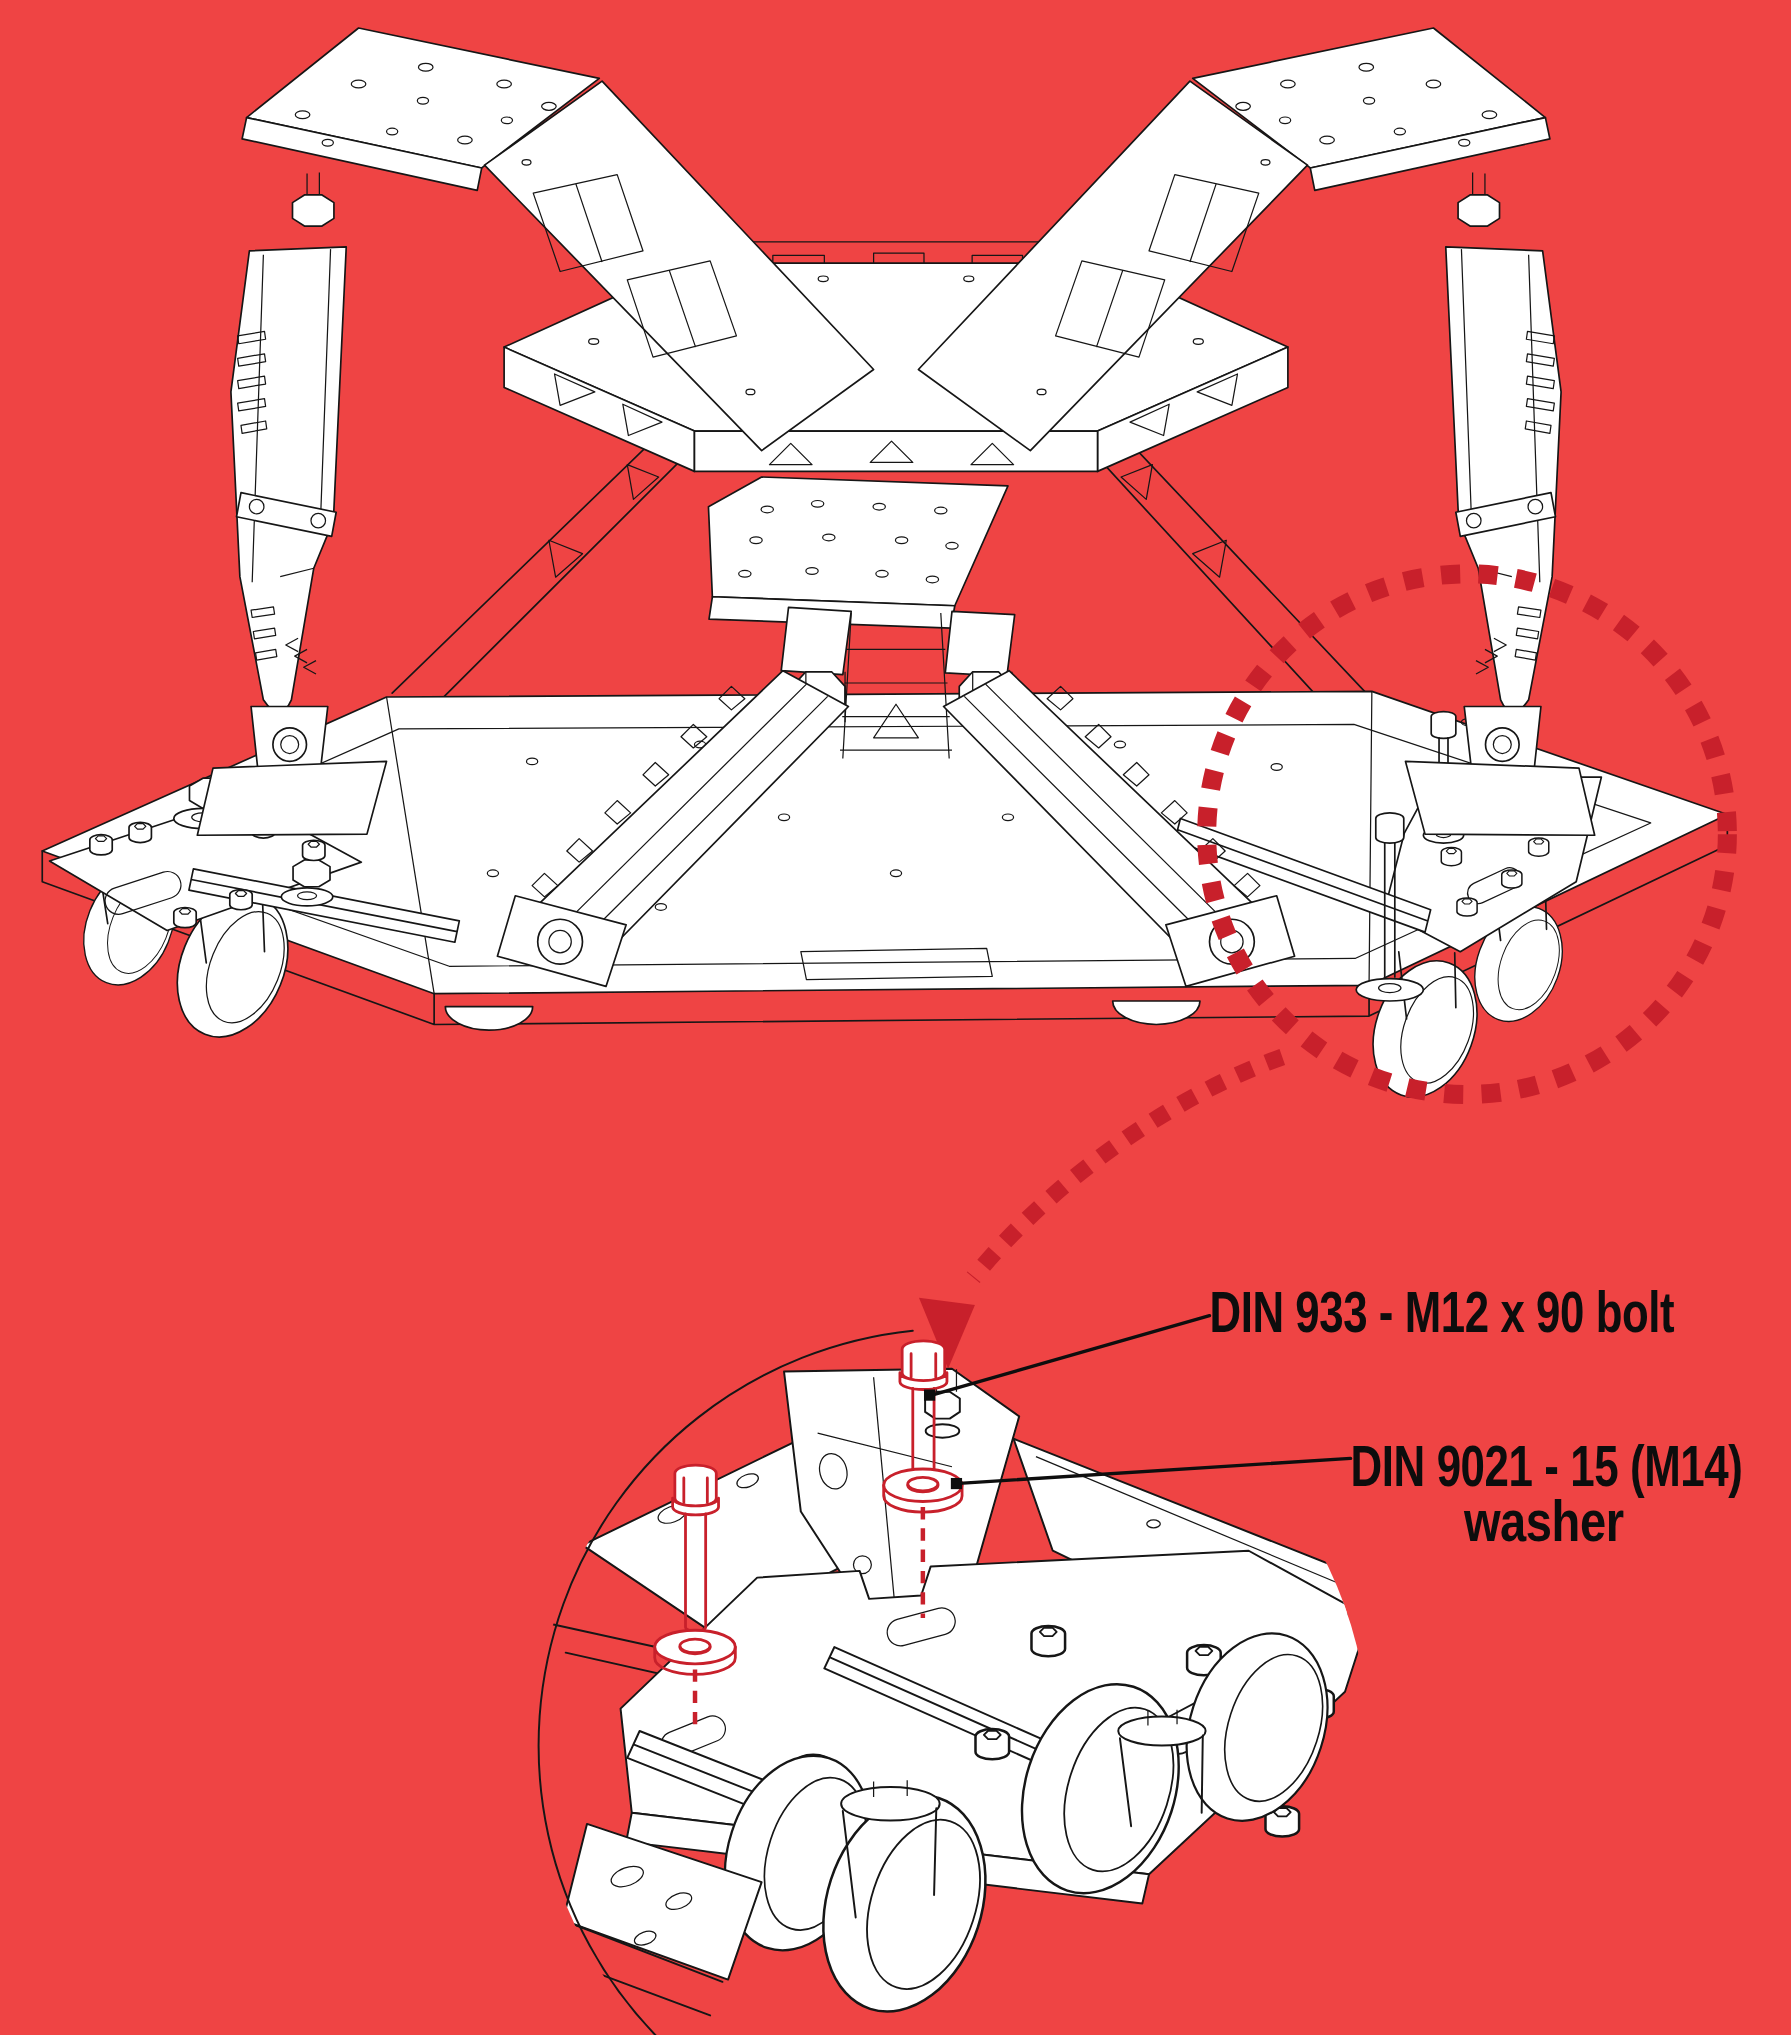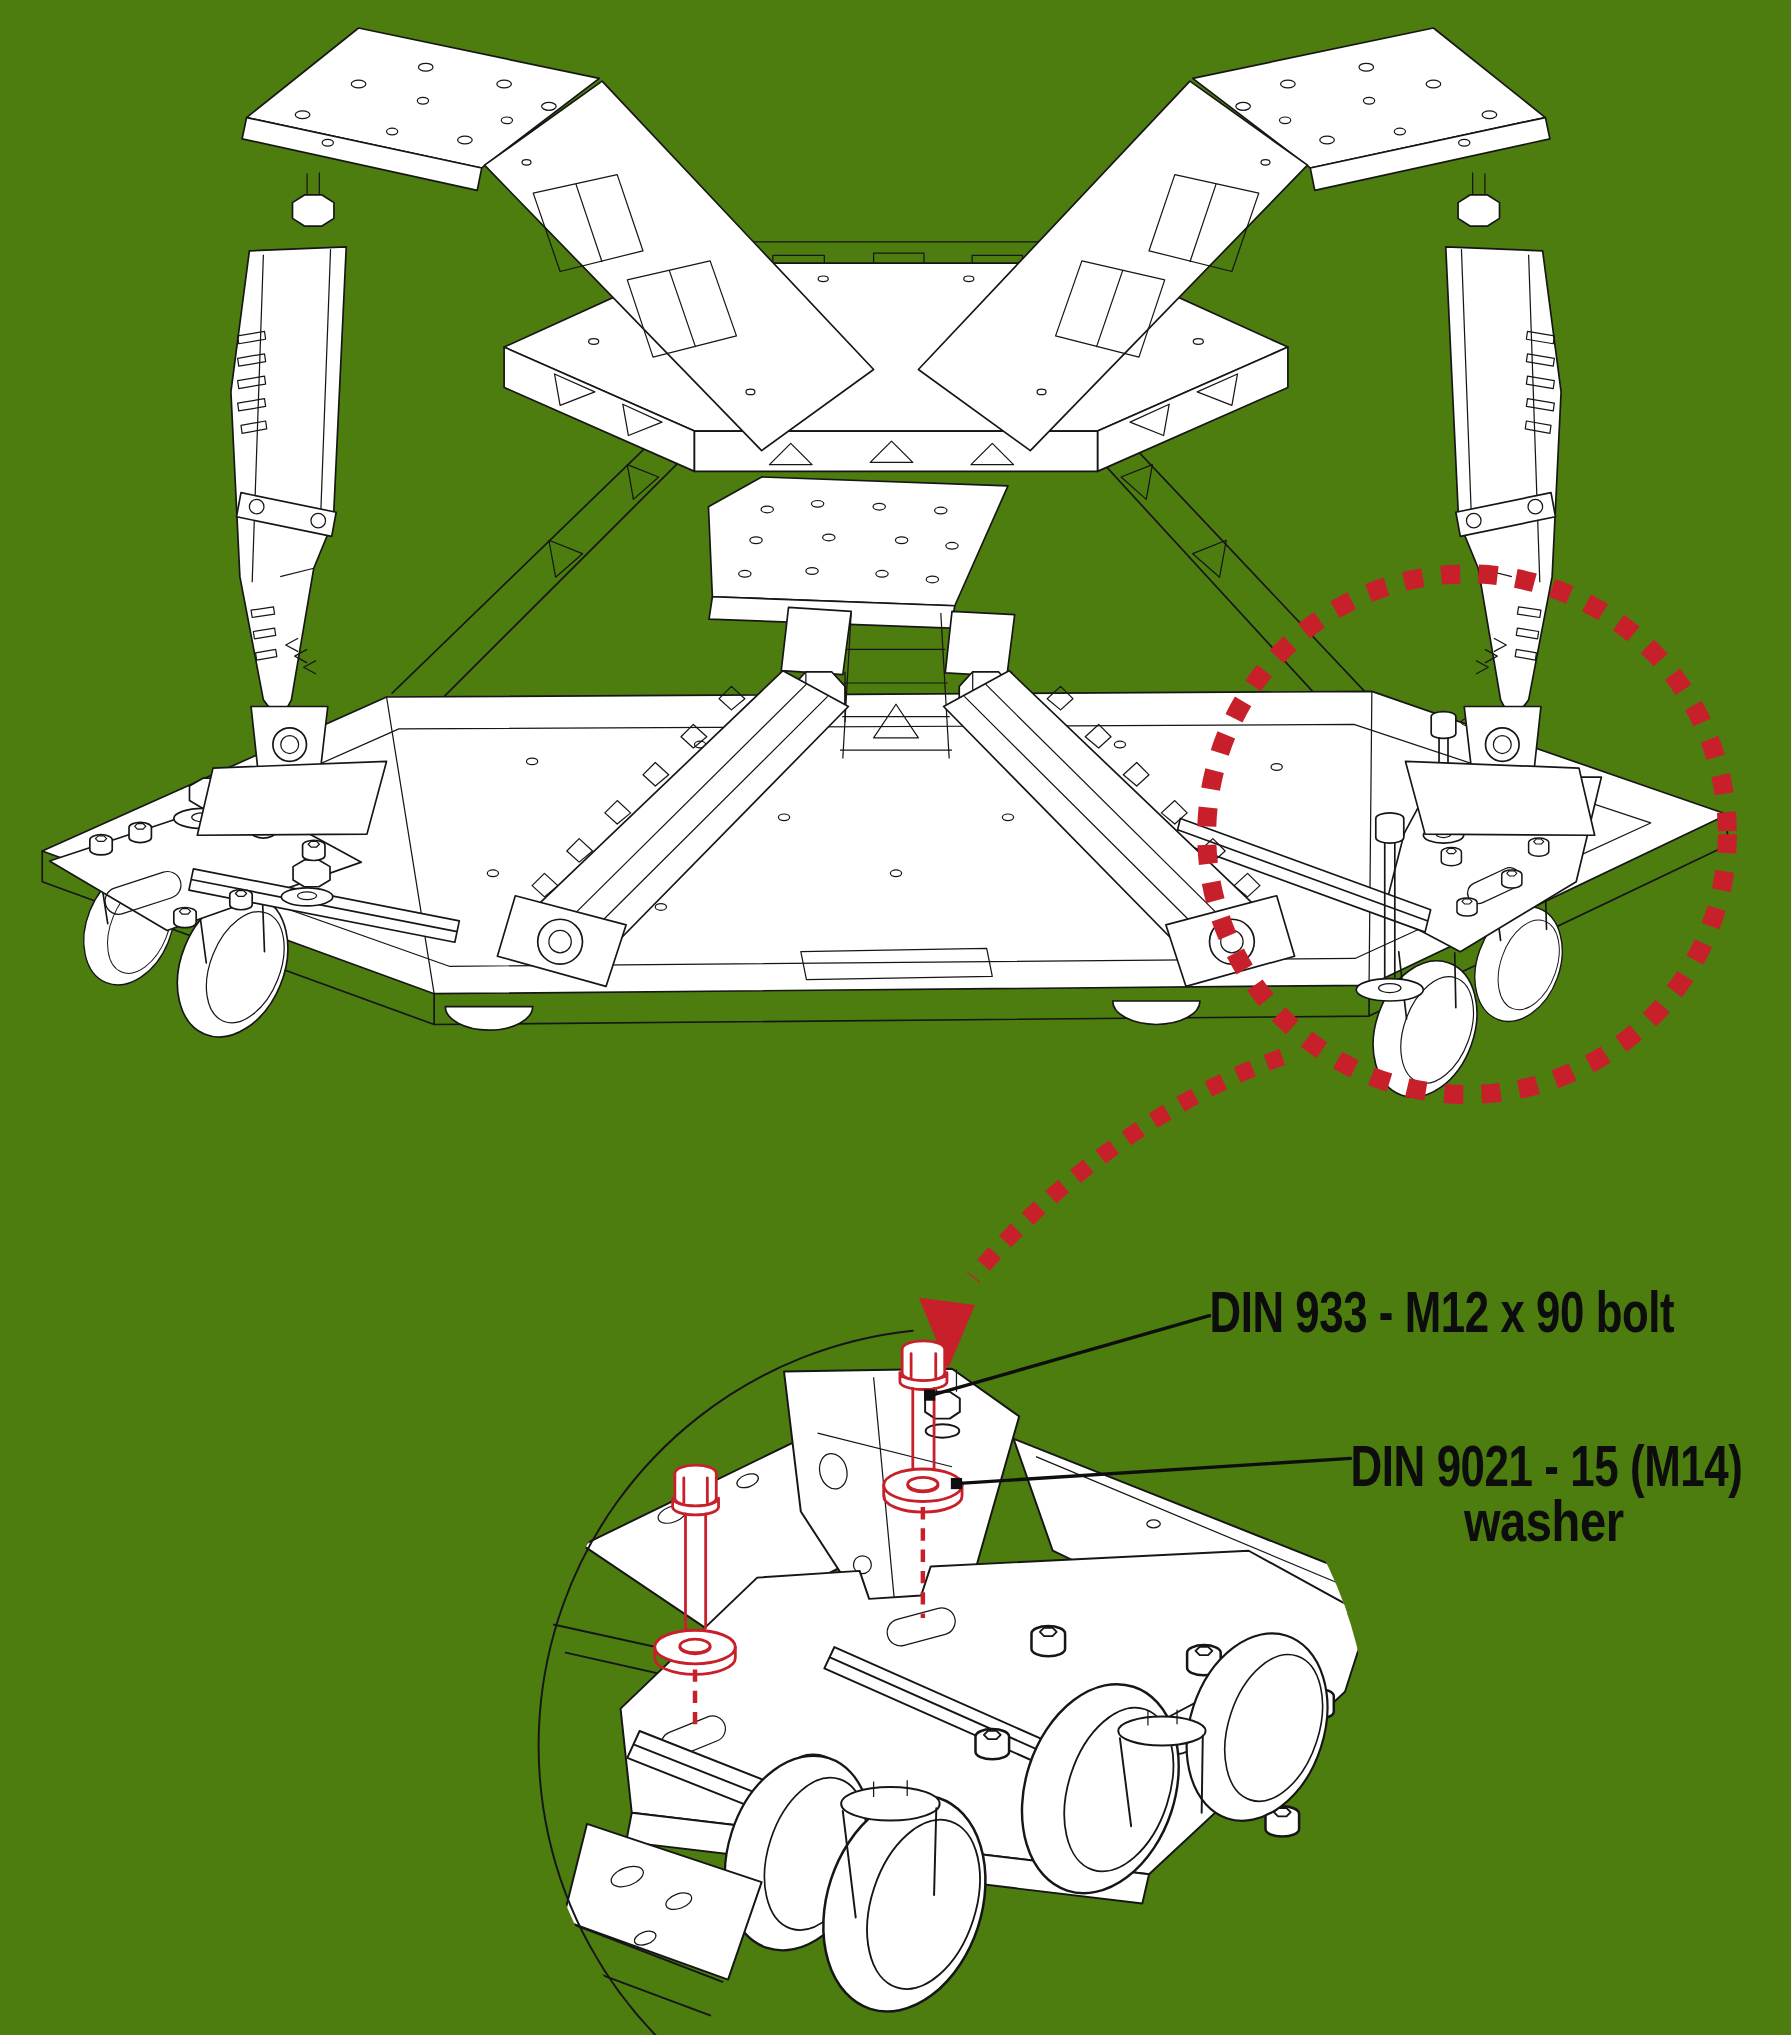--- a/index.html
+++ b/index.html
@@ -1,16 +1,16 @@
 <!DOCTYPE html>
 <html style="font-size:9px"><head>
 <meta charset="utf-8">
 <style>
   html,body{margin:0;padding:0;background:#ffffff;}
-  .stage{position:relative;width:1792px;height:2035px;background:#4d7c0f;overflow:hidden;}
+  .stage{position:relative;width:1792px;height:2035px;background:#ef4444;overflow:hidden;}
   svg{display:block}
   .ln{fill:none;stroke:#161616;stroke-width:3;stroke-linejoin:round;stroke-linecap:round}
   .lt{fill:none;stroke:#161616;stroke-width:2.2;stroke-linejoin:round}
   .pl{fill:#ffffff;stroke:#161616;stroke-width:3;stroke-linejoin:round}
   .pl4{fill:#ffffff;stroke:#161616;stroke-width:3.5;stroke-linejoin:round}
   .ln4{fill:none;stroke:#161616;stroke-width:3.5;stroke-linejoin:round;stroke-linecap:round}
   .red{fill:none;stroke:var(--red);stroke-width:5;stroke-linejoin:round;stroke-linecap:round}
   .redw{fill:#ffffff;stroke:var(--red);stroke-width:5;stroke-linejoin:round}
   .reddash{fill:none;stroke:var(--red);stroke-width:8;stroke-dasharray:22 16}
   .dotc{fill:none;stroke:var(--red);stroke-width:34;stroke-dasharray:34 33}

